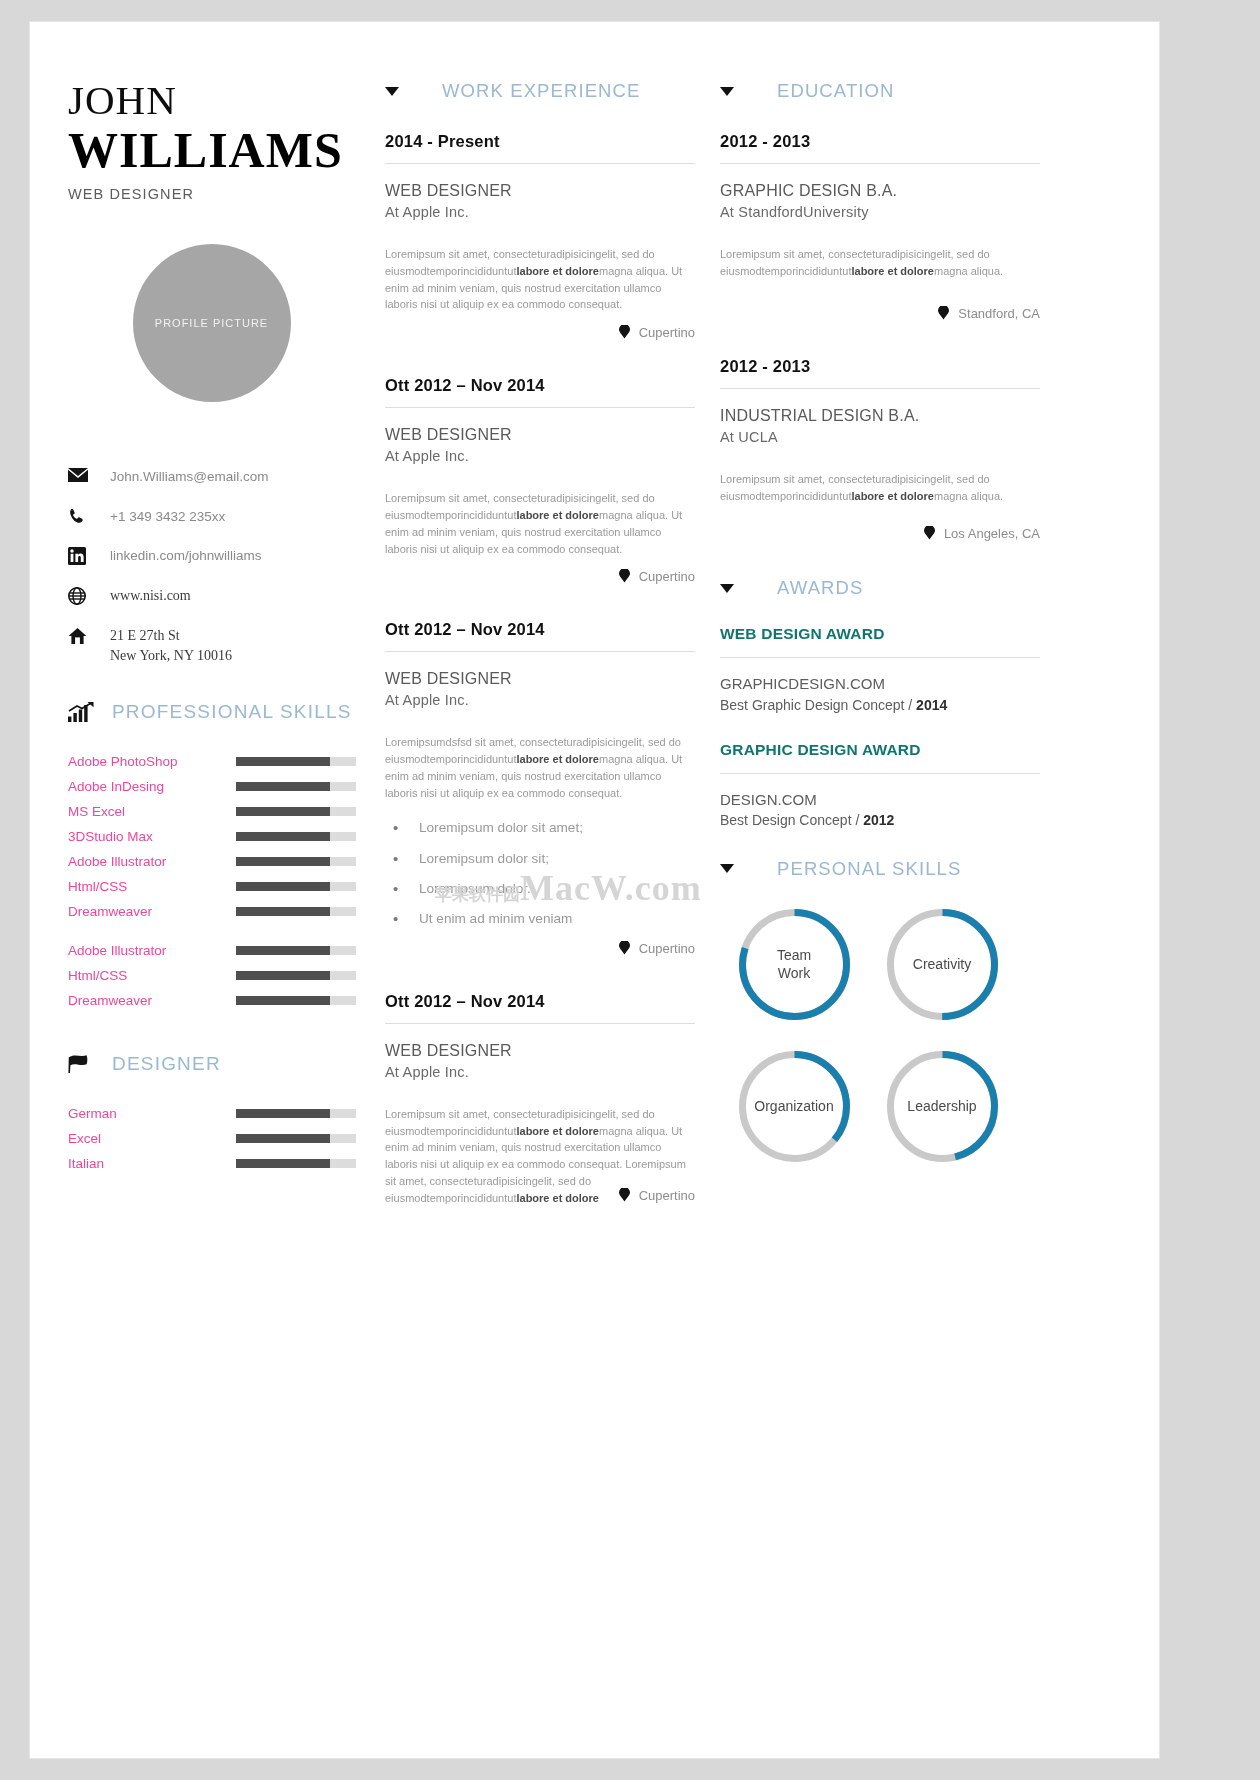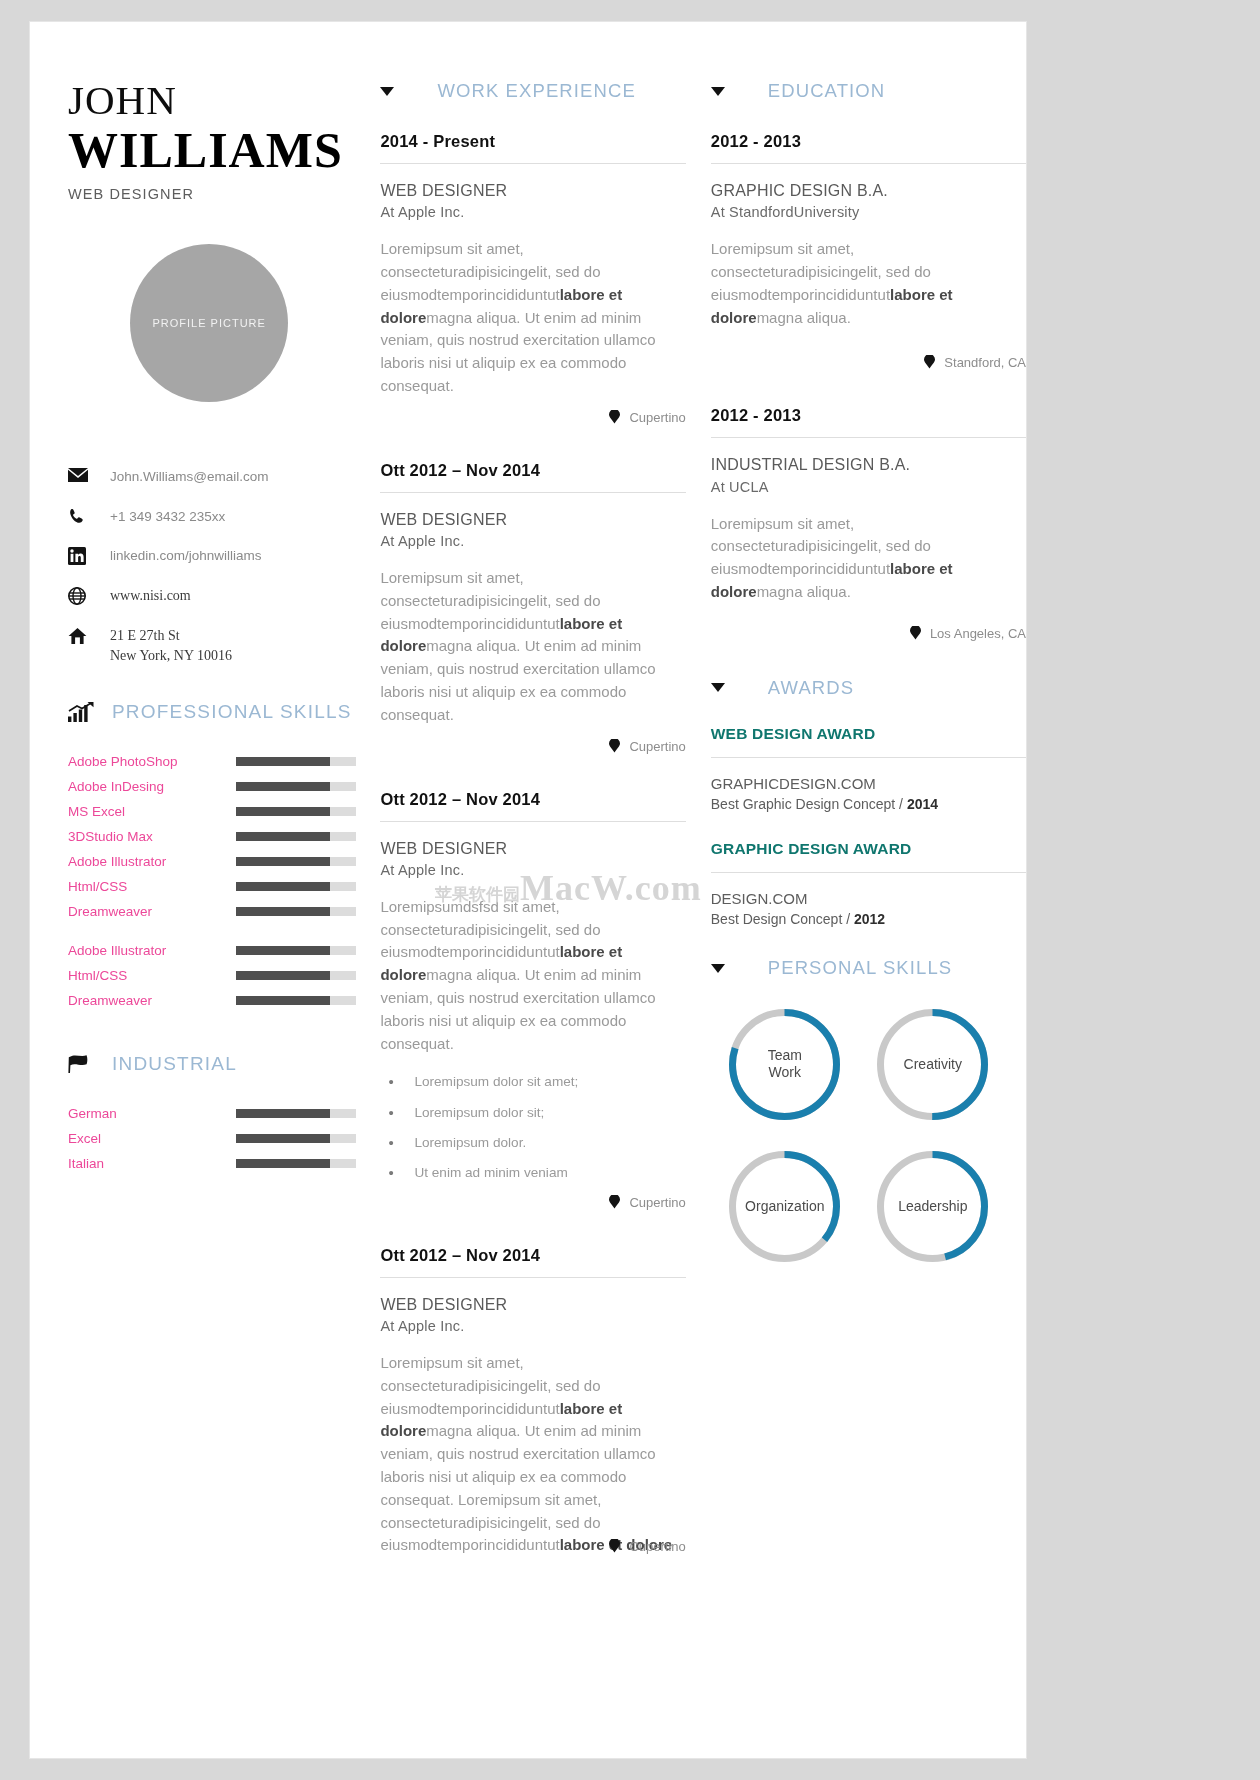--- a/index.html
+++ b/index.html
@@ -4,21 +4,21 @@
 <style>
   html,body{margin:0;padding:0;}
   body{
     width:1260px;height:1780px;
     background:#d8d8d8;
     font-family:"Liberation Sans", sans-serif;
     overflow:hidden;
   }
   .page{
     position:absolute;left:30px;top:22px;
-    width:996px;height:1736px;
+    width:1129px;height:1736px;
     background:#ffffff;
     box-shadow:0 0 0 1px #e6e6e6;
     overflow:hidden;
   }
   .cols{display:flex;padding:58px 0 0 0;}
   .col-left{width:345px;padding-left:38px;box-sizing:border-box;}
   .col-mid{width:320px;padding-left:10px;box-sizing:border-box;}
   .col-right{width:345px;padding-left:25px;box-sizing:border-box;}
 
   
@@ -76,21 +76,21 @@
     width:0;height:0;border-left:7px solid transparent;border-right:7px solid transparent;
     border-top:9px solid #111;margin-right:0;flex:none;
   }
   .col-head .ch-sp{width:43px;flex:none;}
   .col-head .ch-txt{font-size:18.5px;letter-spacing:1.1px;color:#9bb8d3;}
 
   .date-head{font-size:16.5px;font-weight:700;color:#111;margin-bottom:12px;letter-spacing:.2px;}
   .rule{height:1px;background:#dedede;margin-bottom:16px;}
   .role{font-size:16px;color:#5a5a5a;line-height:1.32;letter-spacing:.2px;}
   .role .at{display:block;font-size:14.5px;color:#6a6a6a;margin-top:2px;}
-  .body-txt{font-size:15px;color:#9a9a9a;line-height:1.52;margin-top:16px;}
+  .body-txt{font-size:11px;color:#9a9a9a;line-height:1.52;margin-top:24px;}
   .body-txt b{color:#4a4a4a;font-weight:700;}
   .loc{display:flex;justify-content:flex-end;margin-top:12px;
        font-size:13px;color:#8d8d8d;}
   .loc .pin{margin-right:9px;color:#1c1c1c;display:block;}
   .entry{margin-bottom:34px;}
 
   ul.dots{margin:18px 0 0 0;padding:0 0 0 34px;list-style:none;}
   ul.dots li{font-size:13.6px;color:#9a9a9a;line-height:1.35;margin-bottom:12px;position:relative;}
   ul.dots li:before{content:"•";position:absolute;left:-26px;top:-1px;color:#7a7a7a;font-size:15px;}
 
@@ -281,21 +281,21 @@
             </div>
           </div>
       </div>
 
       <div class="sec-head" style="margin-top:40px;">
         <div class="sh-ico">
           <svg width="26" height="20" viewBox="0 0 26 20">
               <path d="M2 2.8 C7 -0.6 13 3.6 18.6 1.2 C19.6 4.4 19.6 7.2 18.6 10.2 C13 12.6 7 8.4 2.4 11.2 L2 19 H0.4 L0.8 3.2 Z" fill="#141414"></path>
             </svg>
         </div>
-        <div class="sh-txt">INDUSTRIAL</div>
+        <div class="sh-txt">DESIGNER</div>
       </div>
       <div>
         <div class="bar-row">
             <div class="bar-label">German</div>
             <div class="bar-track">
               <div class="bar-fill" style="width:78%"></div>
             </div>
           </div>
         <div class="bar-row">
             <div class="bar-label">Excel</div>

